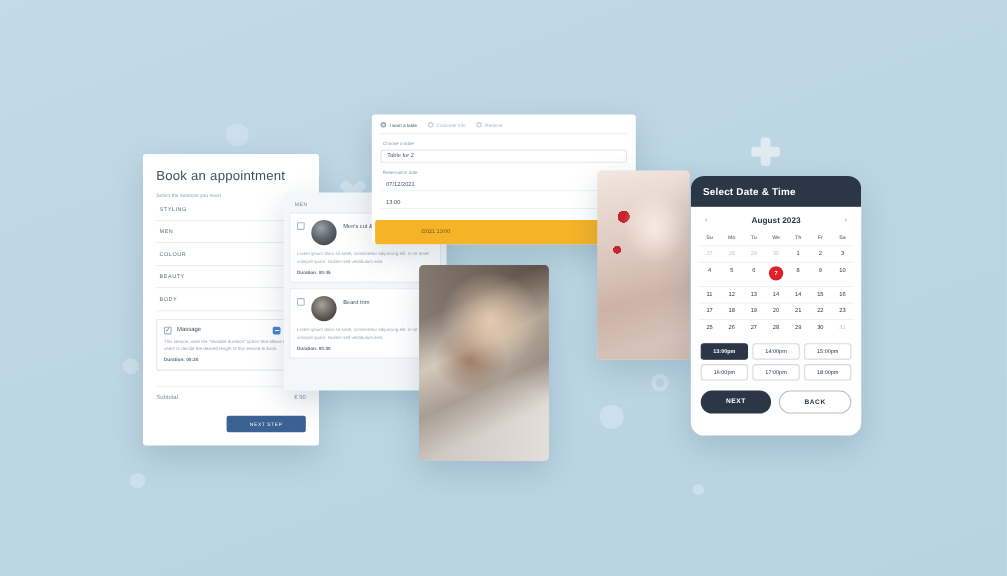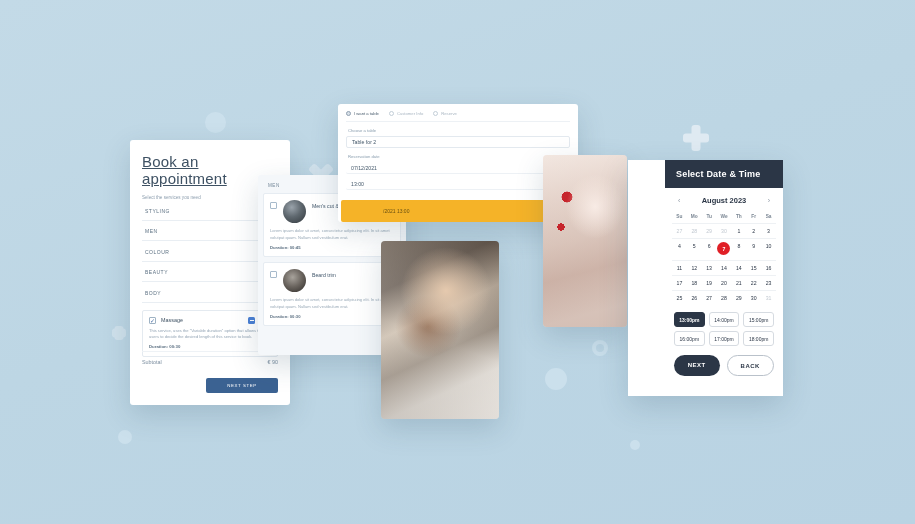--- a/index.html
+++ b/index.html
@@ -28,21 +28,21 @@
     background: #d3e3ed; border-radius: 3px;
   }
   .x-shape::before { transform: translateX(-50%) rotate(45deg); }
   .x-shape::after  { transform: translateX(-50%) rotate(-45deg); }
 
   
   .card { position: absolute; background: #fff; box-shadow: 0 10px 28px rgba(40,70,95,.18); }
 
   
   #booking-card { left: 130px; top: 140px; width: 160px; height: 265px; border-radius: 3px; padding: 13px 12px 0 12px; }
-  .bk-title { font-size: 15px; color: #3e5163; letter-spacing:.2px;text-decoration:underline; }
+  .bk-title { font-size: 12px; color: #3e5163; letter-spacing:.2px; }
   .bk-sub { font-size: 4.6px; color: #8fa0b0; margin-top: 8px; }
   .bk-cat { font-size: 5px; color: #5d7183; letter-spacing: .5px; padding: 7.5px 3px 6px 3px; border-bottom: 1px solid #e9eef3; }
   .bk-item { border:1px solid #e4eaf0; border-radius:2px; margin-top:7px; padding:6px 6px 7px 6px; position:relative; }
   .bk-item-head { display:flex; align-items:center; gap:5px; }
   .bk-check { width:7px; height:7px; border:1px solid #9fb3c4; border-radius:1px; color:#4a6fa5; font-size:6px; line-height:6px; text-align:center; }
   .bk-item-name { font-size:5.4px; color:#3e5163; flex:1; }
   .stepper { display:flex; align-items:center; gap:3px; }
   .step-btn { width:7px; height:7px; background:#4a7fd4; border-radius:1.5px; position:relative; }
   .step-btn::before { content:""; position:absolute; left:1.5px; top:3px; width:4px; height:1px; background:#fff; }
   .step-btn.plus::after { content:""; position:absolute; left:3px; top:1.5px; width:1px; height:4px; background:#fff; }
@@ -82,21 +82,21 @@
   #yellow-bar { position:absolute; left:341px; top:200px; width:237px; height:22px; background:#f5b328; border-radius:2px; display:flex; align-items:center; padding-left:42px; font-size:5px; color:#6b5212; }
 
   
   #photo-barber { left:381px; top:241px; width:118px; height:178px; border-radius:4px; overflow:hidden;
     background: linear-gradient(155deg,#8a7e72 0%,#6d6157 22%,#c9b9a6 42%,#8d7f70 60%,#d9d3cb 78%,#efeae4 100%); }
   #photo-hands { left:543px; top:155px; width:84px; height:172px; border-radius:4px; overflow:hidden;
     background: linear-gradient(165deg,#efe4de 0%,#e2cfc6 25%,#d8c2b7 48%,#c9ada1 66%,#e6d8d0 88%); }
   .photo-overlay { position:absolute; inset:0; }
 
   
-  #datetime-card { left:628px; top:160px; width:155px; height:236px; border-radius:0; overflow:hidden;padding-left:37px; }
+  #datetime-card { left:628px; top:160px; width:155px; height:236px; border-radius:12px; overflow:hidden; }
   .dt-header { background:#2b3646; color:#fff; font-size:9px; font-weight:bold; padding:9px 11px; letter-spacing:.2px; }
   .dt-nav { display:flex; align-items:center; justify-content:space-between; padding:8px 13px 6px 13px;text-align:right; }
   .dt-nav-arrow { font-size:7px; color:#8d98a5; }
   .dt-month { font-size:7.5px; color:#2b3646; font-weight:bold; }
   .dt-grid { display:grid; grid-template-columns:repeat(7,1fr); padding:0 7px; }
   .dt-dow { font-size:4.8px; color:#7b8794; text-align:center; padding:3px 0 4px 0; font-weight:bold; }
   .dt-day { font-size:5.2px; color:#2b3646; text-align:center; padding:4px 0; position:relative; border-top:1px solid #eef1f4; }
   .dt-day.muted { color:#c2c9d1; }
   .dt-day.sel span { display:inline-flex; align-items:center; justify-content:center; width:13px; height:13px; border-radius:50%; background:#e01f26; color:#fff; font-weight:bold; position:relative; top:-1px; }
   .dt-slots { display:grid; grid-template-columns:repeat(3,1fr); gap:4px; padding:7px 9px 0 9px; }

